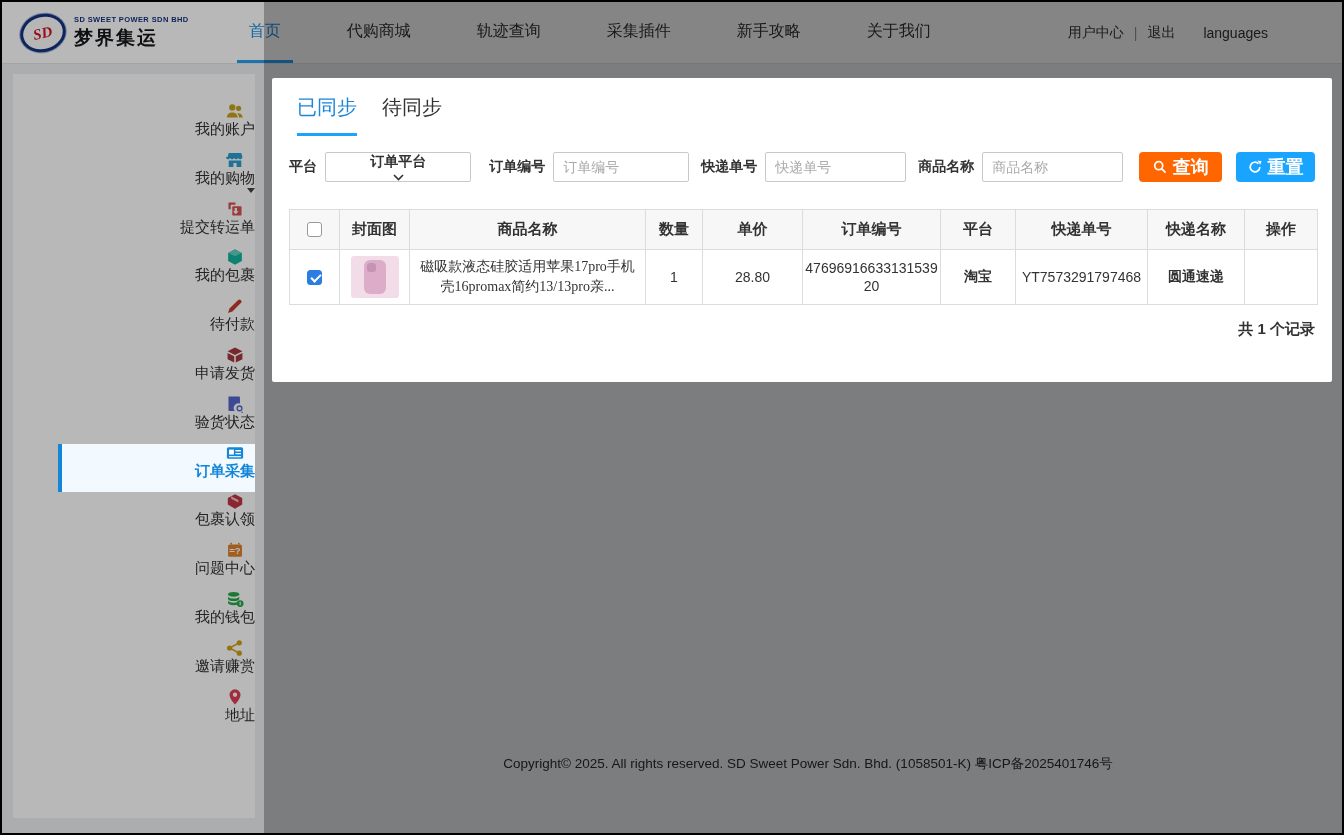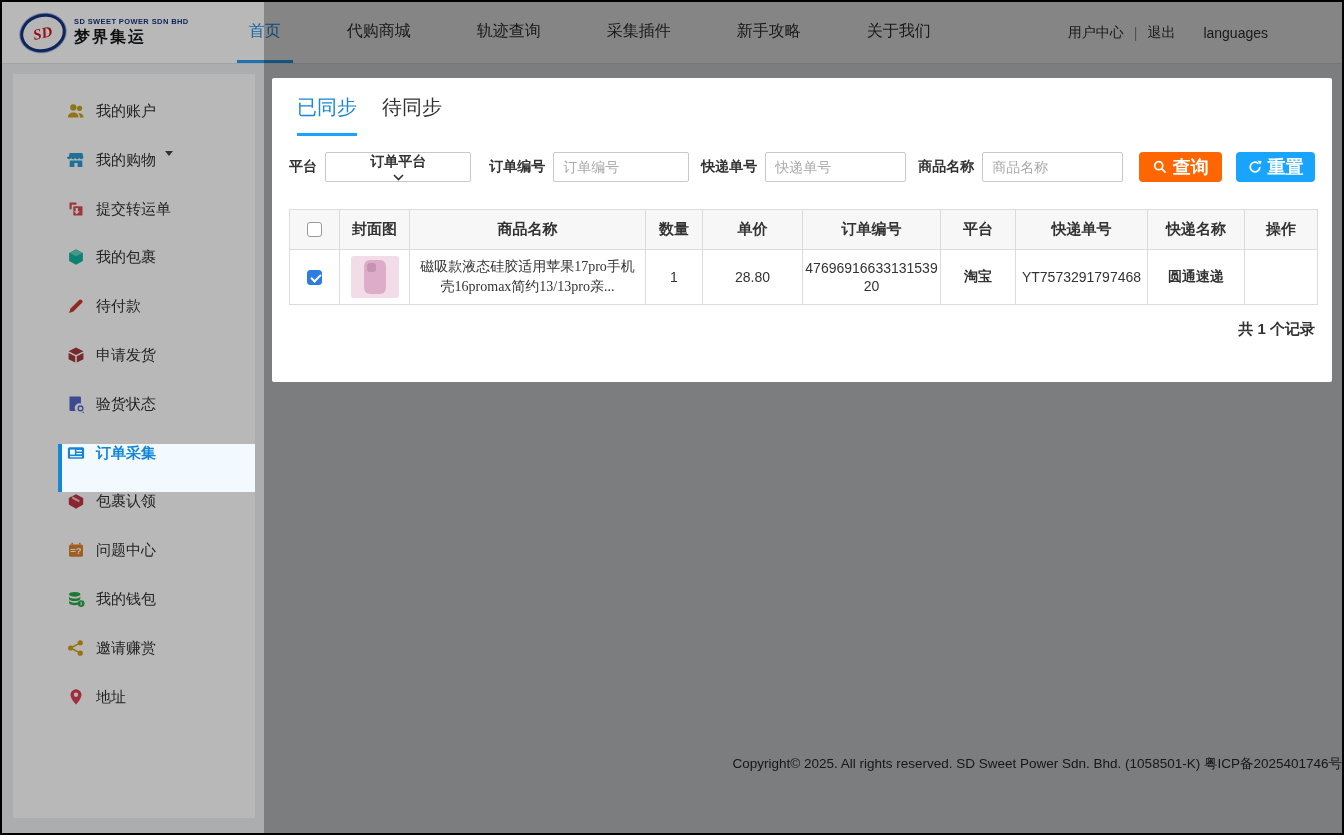--- a/index.html
+++ b/index.html
@@ -7,33 +7,33 @@
   body { font-family:"Liberation Sans","DejaVu Sans",sans-serif; }
   .viewport { position:relative; width:1344px; height:835px; background:#eef0f3; border:2px solid #000; overflow:hidden; }
 
   
   .header { position:absolute; left:0; top:0; width:100%; height:62px; background:#fff; border-bottom:1px solid #dfe3e8; display:flex; align-items:center; }
   .logo { display:flex; align-items:center; margin-left:18px; }
   .logo-mark { width:46px; height:38px; border:3px solid #16337e; border-radius:50%; transform:rotate(-14deg); display:flex; align-items:center; justify-content:center; background:#fdfdfd; box-shadow:0 0 0 1px #9db4e0; }
   .logo-mark span { font-style:italic; font-weight:bold; font-size:15px; color:#cf1322; transform:rotate(2deg); font-family:"Liberation Serif","DejaVu Serif",serif; }
   .logo-text { margin-left:8px; }
   .logo-en { font-size:7.5px; font-weight:bold; color:#16337e; letter-spacing:.4px; }
-  .logo-zh { font-size:16px; font-weight:900; color:#15171a; letter-spacing:2px; margin-top:1px; }
+  .logo-zh { font-size:19px; font-weight:900; color:#15171a; letter-spacing:2px; margin-top:1px; }
   .nav { display:flex; height:100%; margin-left:48px; }
   .nav-item { display:flex; align-items:center; padding:0 12px; margin-right:42px; font-size:16px; color:#333; cursor:pointer; border-bottom:3px solid transparent; }
   .nav-item.active { color:#1f8ee0; border-bottom-color:#2aa0f2; font-weight:500; }
   .header-right { margin-left:auto; margin-right:74px; display:flex; align-items:center; font-size:14px; color:#333; }
   .header-right .sep { margin:0 10px; color:#999; }
   .header-right .lang { margin-left:28px; }
   .hlink { cursor:pointer; }
 
   
   .sidebar { position:absolute; left:11px; top:72px; width:242px; height:744px; background:#fff; }
   .side-list { margin-top:28px; margin-left:45px; }
-  .side-item { position:relative; height:48.8px; display:flex; align-items:flex-start; padding-left:9px; cursor:pointer; font-size:15px; color:#333; }
+  .side-item { position:relative; height:48.8px; display:flex; align-items:flex-end; padding-left:9px; cursor:pointer; font-size:15px; color:#333;flex-direction:column; }
   .side-item .ic { width:18px; height:18px; margin-right:11px; flex:none; }
   .side-item.active { background:#f3faff; color:#1286d9; font-weight:600; z-index:60; }
   .side-item.active::before { content:""; position:absolute; left:0; top:0; bottom:0; width:4px; background:#1286d9; }
   .caret { width:0; height:0; border-left:4.5px solid transparent; border-right:4.5px solid transparent; border-top:5px solid #444; margin-left:9px; }
 
   
   .card { position:absolute; left:270px; top:76px; width:1060px; height:304px; background:#fff; border-radius:2px; z-index:60; }
   .tabs { display:flex; padding:16px 25px 0; }
   .tab { font-size:20px; color:#333; padding-bottom:12px; margin-right:25px; border-bottom:3px solid transparent; cursor:pointer; }
   .tab.active { color:#1b87d9; border-bottom-color:#1aa3ff; }
@@ -71,21 +71,21 @@
   .cb.checked { background:#2b7de1; border-color:#2b7de1; }
   .cb.checked::after { content:""; position:absolute; left:2.5px; top:3px; width:8px; height:4px; border-left:2px solid #fff; border-bottom:2px solid #fff; transform:rotate(-45deg); }
 
   .pimg { width:48px; height:42px; margin:0 auto; background:#f2dce8; border-radius:3px; display:flex; align-items:center; justify-content:center; }
   .pimg .case { width:22px; height:34px; background:#dcacc9; border-radius:6px; position:relative; }
   .pimg .case::before { content:""; position:absolute; left:3px; top:3px; width:9px; height:9px; background:#c793b4; border-radius:3px; }
 
   .summary { text-align:right; margin:15px 17px 0; font-size:15px; font-weight:600; color:#333; }
 
   
-  .footer { position:absolute; left:272px; right:0; top:753px; text-align:right; font-size:13.5px; color:#2e2e2e; }
+  .footer { position:absolute; left:272px; right:0; top:753px; text-align:center; font-size:13.5px; color:#2e2e2e; }
 
   
   .overlay { position:absolute; top:0; height:835px; z-index:50; pointer-events:none; }
   .overlay-left  { left:0; width:262px;  background:rgba(0,0,0,.28); }
   .overlay-right { left:262px; width:1082px; background:rgba(0,0,0,.48); }
 </style>
 </head>
 <body>
 
 <div class="viewport">

